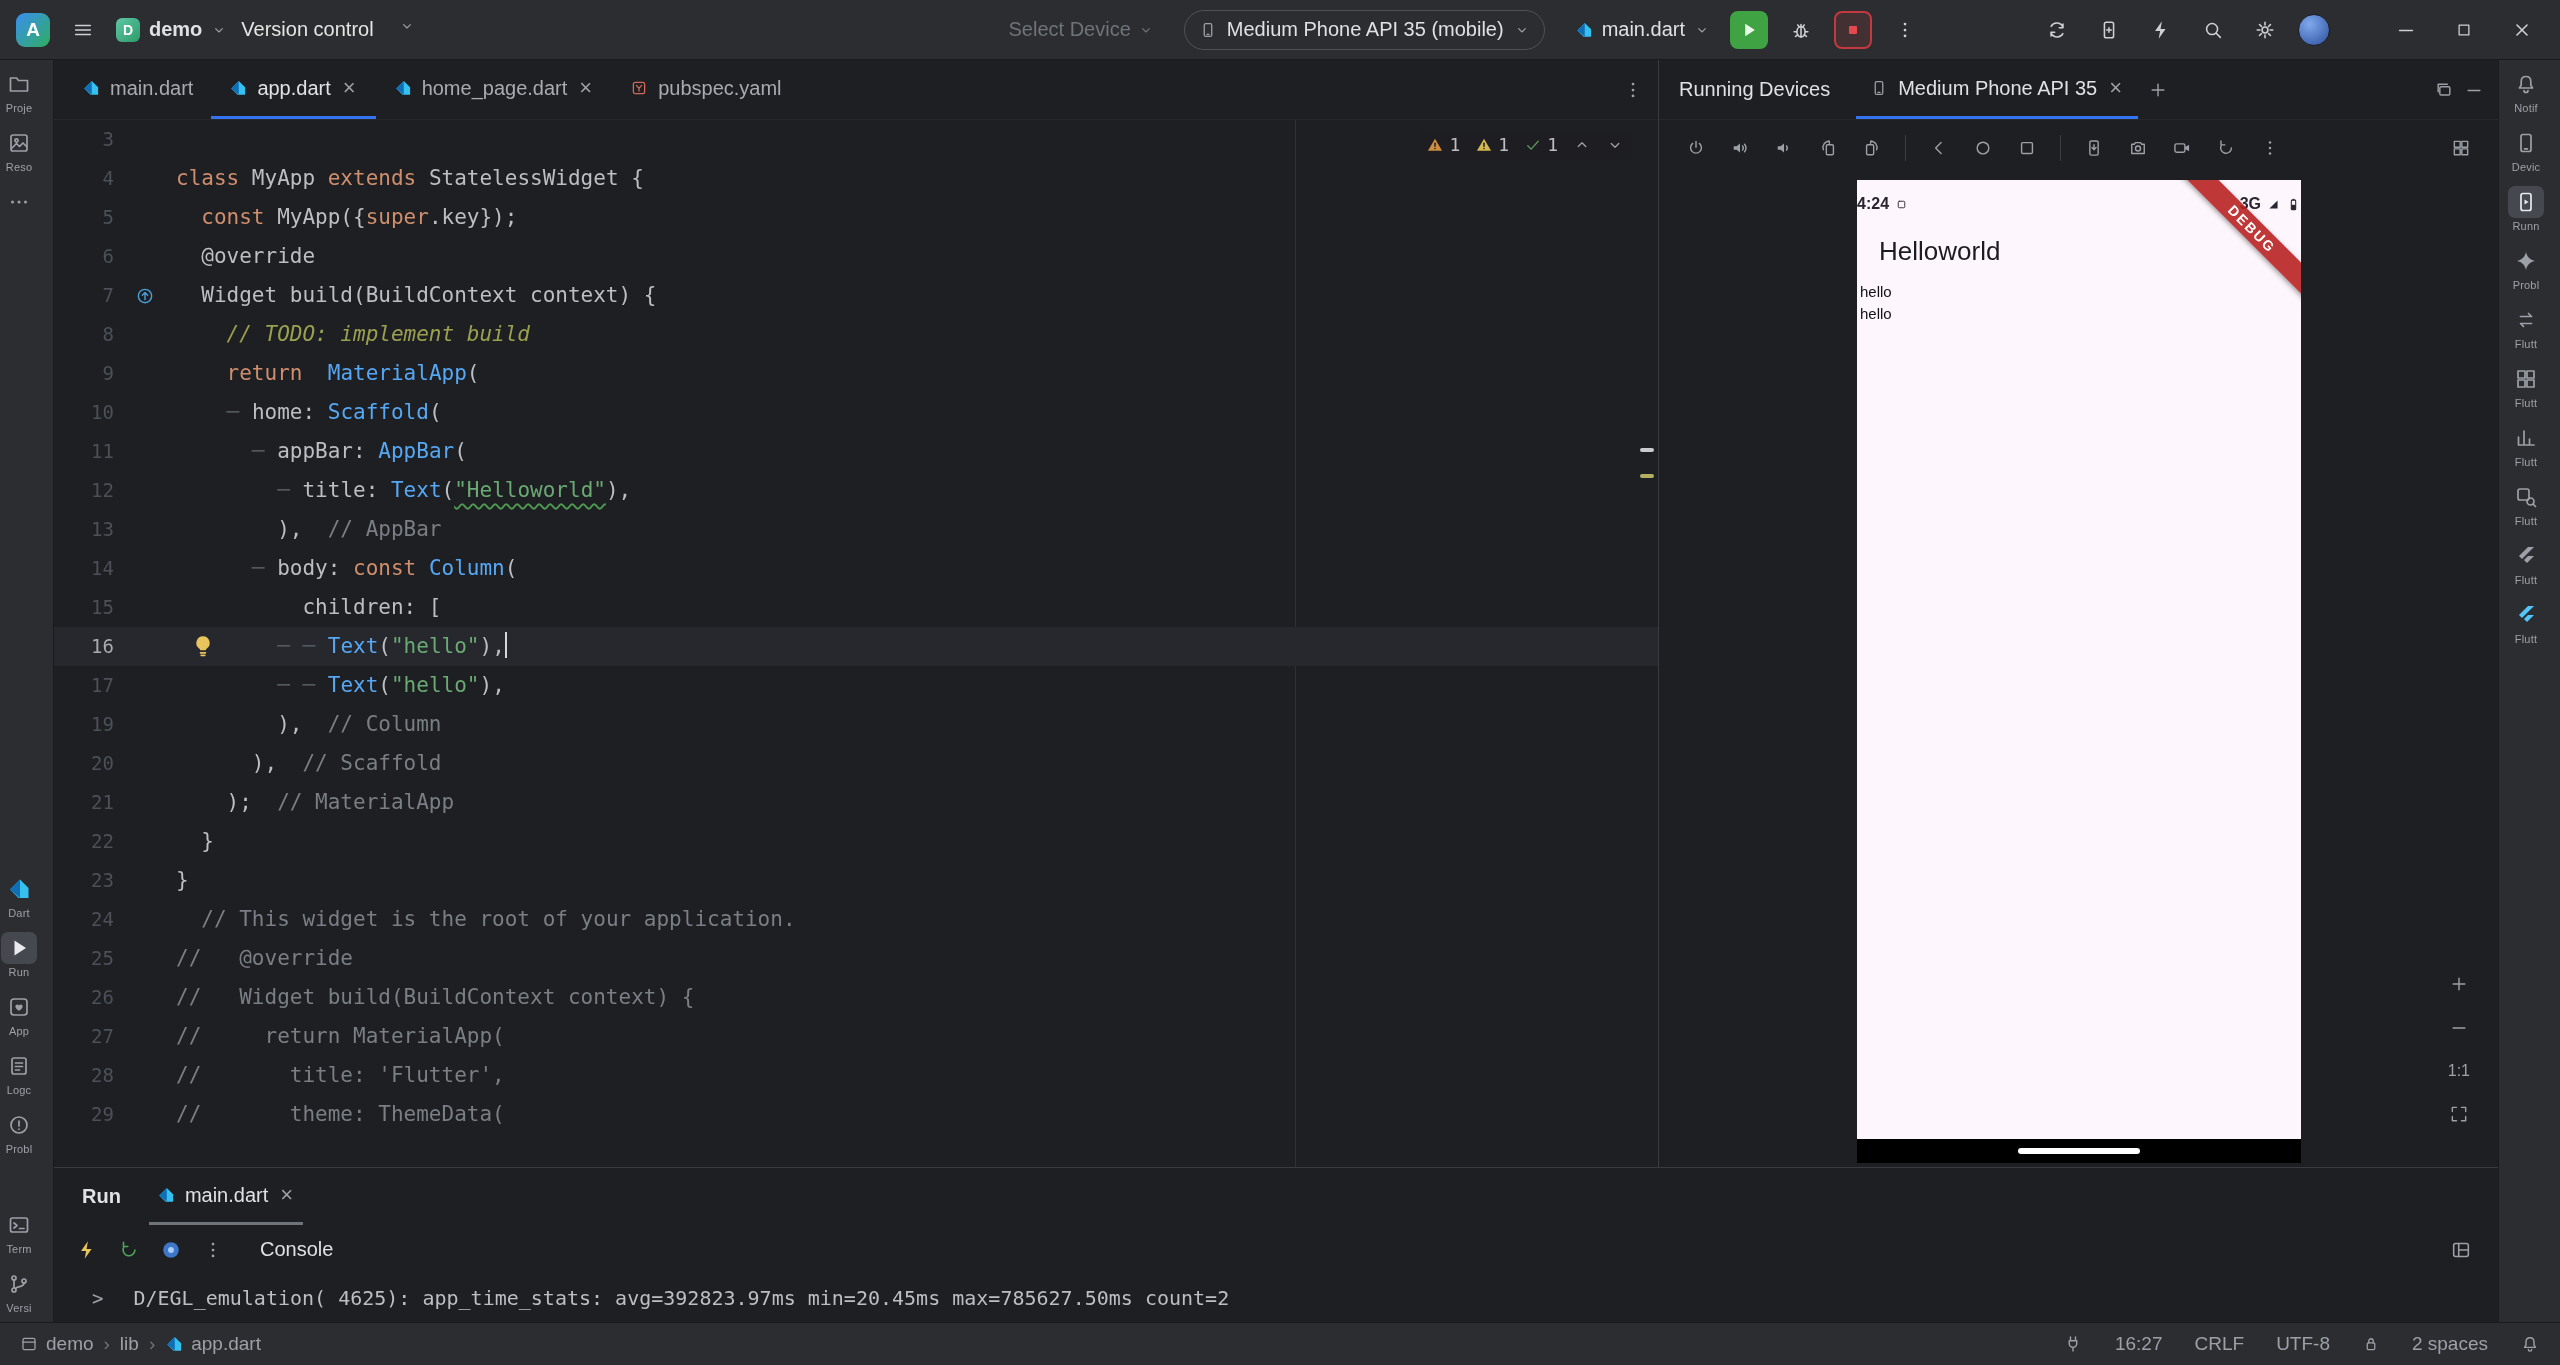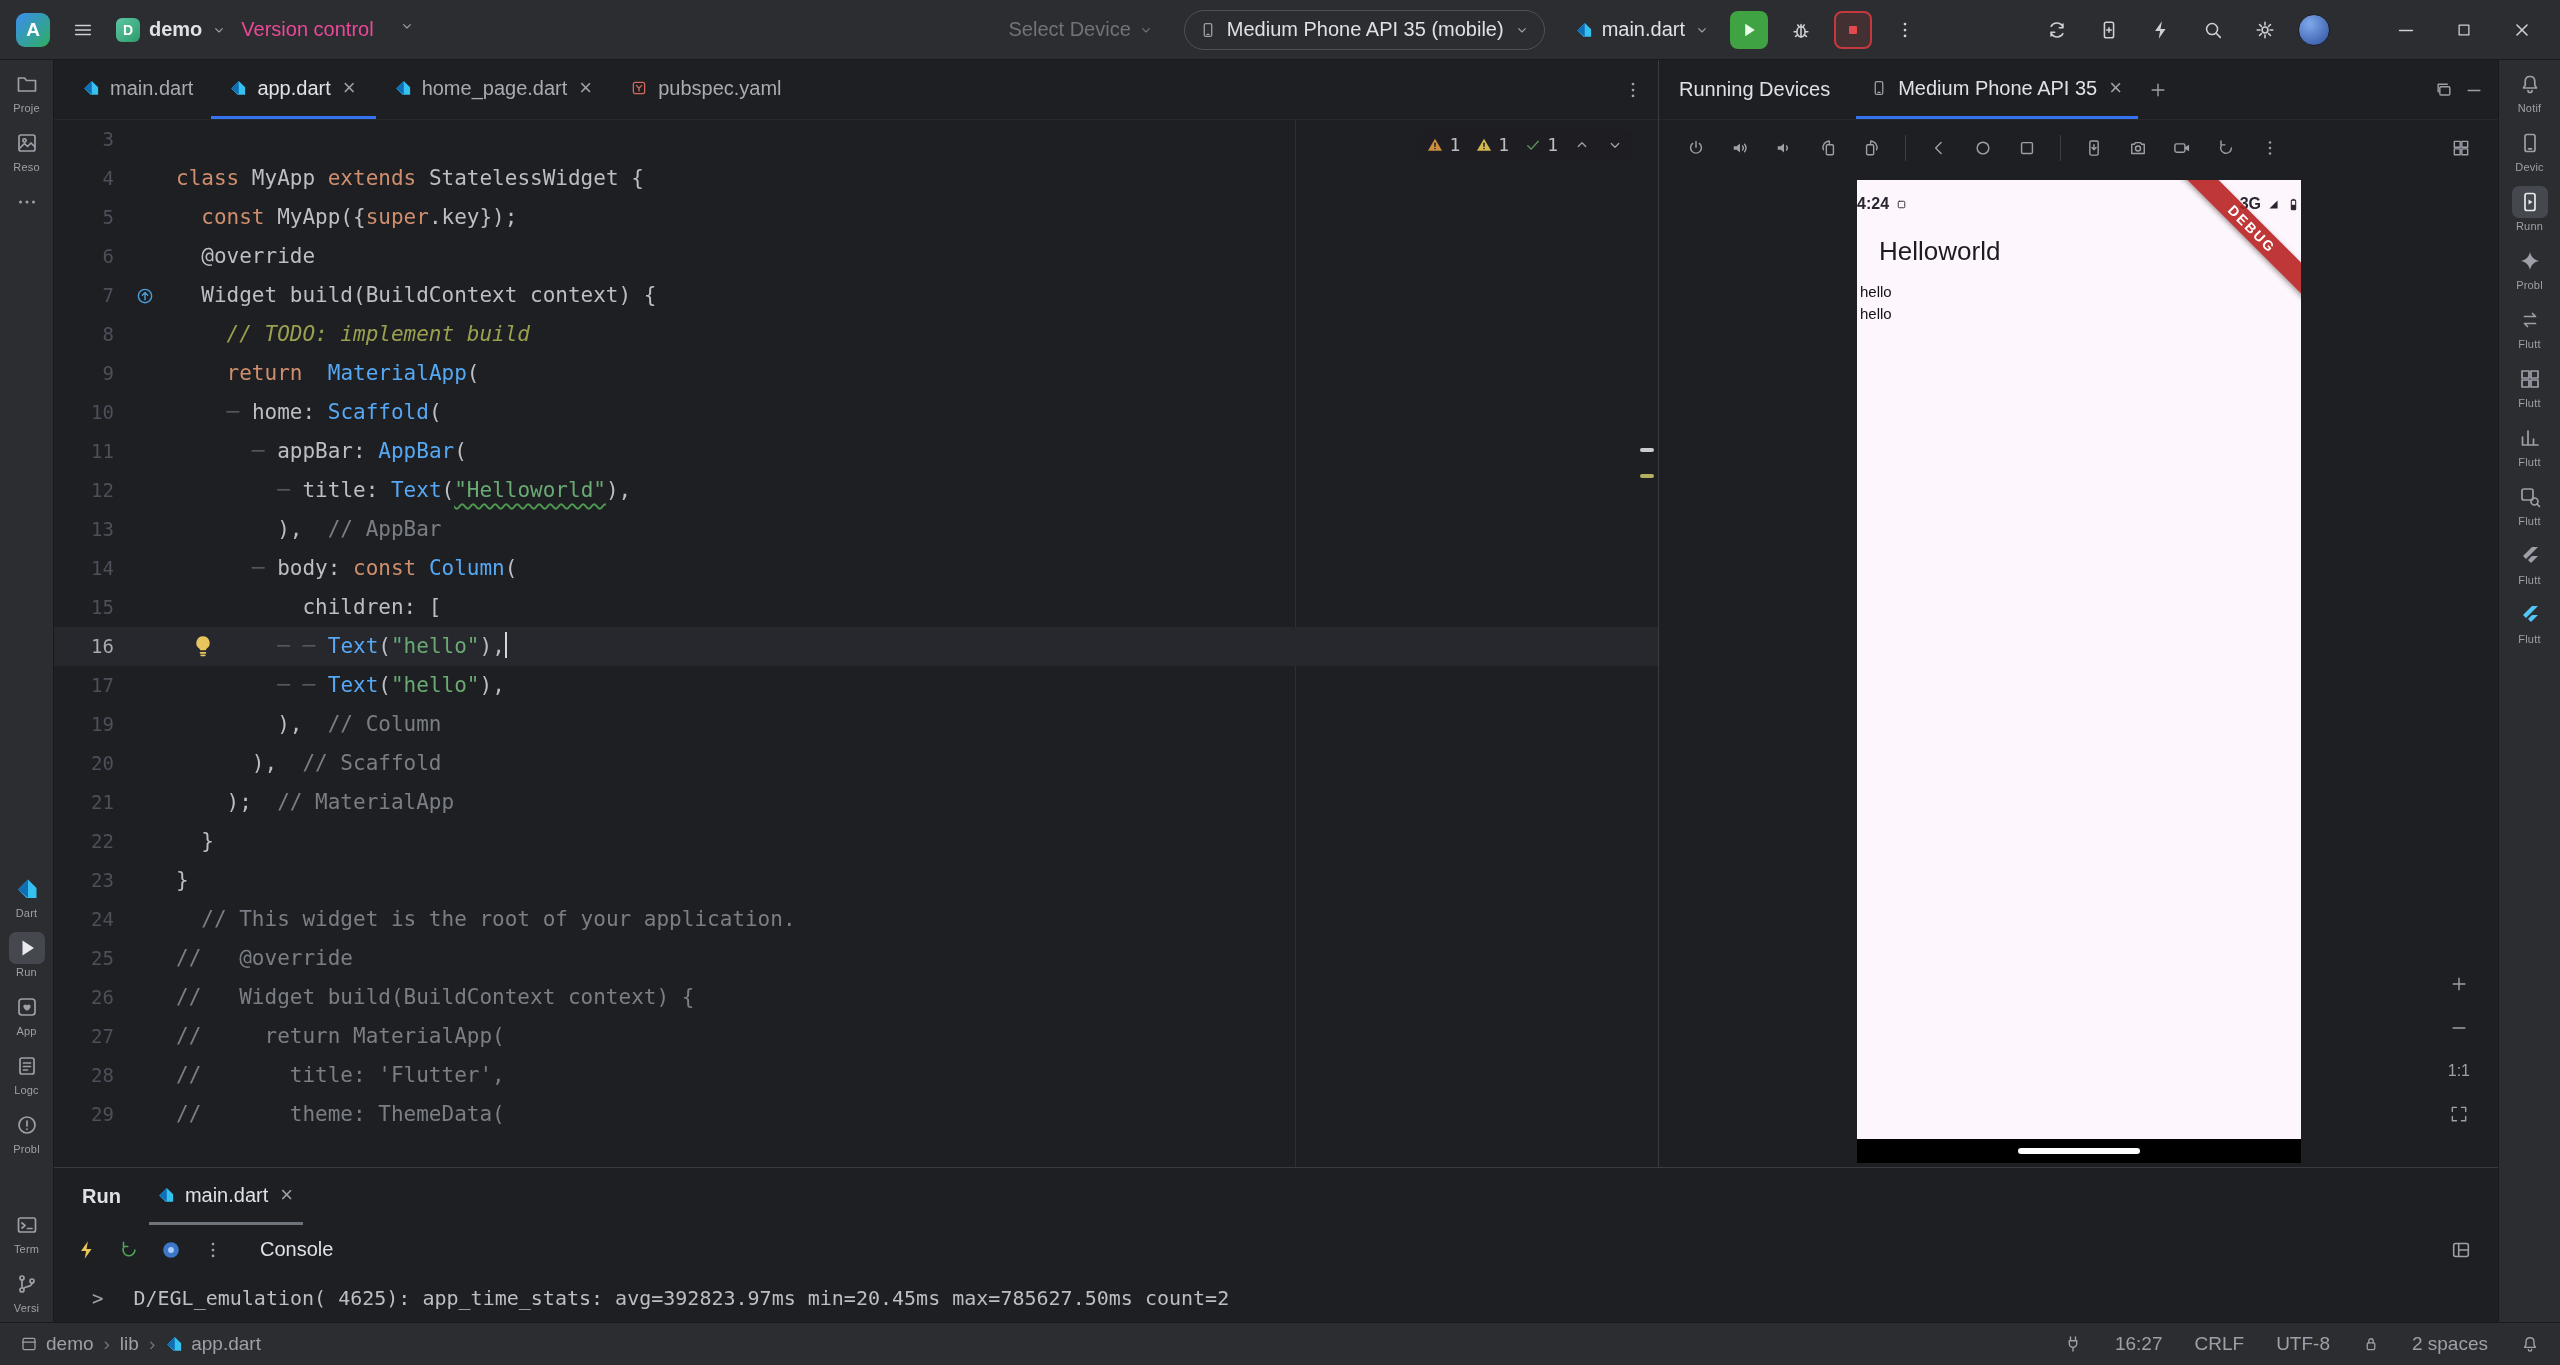--- a/index.html
+++ b/index.html
@@ -13,34 +13,34 @@
   .i18{width:18px;height:18px}.i20{width:20px;height:20px}.i24{width:24px;height:24px}
   .dim{color:#9da0a8}.dimmer{color:#6f737a}
   .yellow{color:#e8c45c}.green{color:#4fa55a}
 
   
   .titlebar{height:60px;flex:0 0 auto;background:#2b2d30;border-bottom:1px solid #191a1c;display:flex;align-items:center;gap:14px;padding:0 16px}
   .logo{width:34px;height:34px;border-radius:9px;background:linear-gradient(135deg,#3a8ef0,#2fae60);display:flex;align-items:center;justify-content:center;color:#fff;font-weight:bold;font-size:19px}
   .tbic{color:#ced0d6;width:38px;height:38px;border-radius:7px;display:inline-flex;align-items:center;justify-content:center}
   .proj{display:flex;align-items:center;gap:9px;font-weight:700;color:#dfe1e5}
   .proj-avatar{width:24px;height:24px;border-radius:6px;background:linear-gradient(135deg,#5ec7a5,#2d9b6a);color:#fff;font-size:14px;font-weight:700;display:flex;align-items:center;justify-content:center}
-  .vcs{display:flex;align-items:flex-start;gap:25px;color:#ec4899}
+  .vcs{display:flex;align-items:flex-start;gap:25px;color:#e5e5e5}
   .tb-flex{flex:1}
   .select-device{display:flex;align-items:center;gap:7px;color:#6f737a}
   .device-combo{height:40px;border:1px solid #4e5157;border-radius:20px;display:flex;align-items:center;gap:10px;padding:0 14px;color:#dfe1e5;margin:0 16px}
   .runconfig{display:flex;align-items:center;gap:9px;color:#dfe1e5;margin-right:6px}
   .run-btn{width:38px;height:38px;border:none;border-radius:8px;background:#3fa344;display:flex;align-items:center;justify-content:center;color:#eaffea;cursor:pointer}
   .stop-btn{width:38px;height:38px;border-radius:8px;border:2px solid #c4393e;background:rgba(229,72,77,.13);display:flex;align-items:center;justify-content:center;color:#e5484d;cursor:pointer}
   .tb-gap{width:86px}.tb-gap2{width:26px}
   .avatar{width:32px;height:32px;border-radius:50%;background:radial-gradient(circle at 35% 30%,#7fa9ec,#2c4f9e);border:1px solid #1e1f22}
   .winbtn{width:44px;height:40px;display:flex;align-items:center;justify-content:center;color:#ced0d6}
 
   
   .mainrow{flex:1;display:flex;min-height:0}
-  .stripe{width:54px;flex:0 0 auto;background:#2b2d30;display:flex;flex-direction:column;align-items:center;padding:8px 16px;gap:13px}
+  .stripe{width:54px;flex:0 0 auto;background:#2b2d30;display:flex;flex-direction:column;align-items:flex-end;padding:8px 16px;gap:13px}
   .stripe.left{border-right:1px solid #191a1c}
   .stripe.right{width:62px;border-left:1px solid #191a1c}
   .sitem{display:flex;flex-direction:column;align-items:center;gap:2px;color:#9da0a8;cursor:pointer}
   .sitem .ibox{width:36px;height:32px;border-radius:7px;display:flex;align-items:center;justify-content:center}
   .sitem.active .ibox{background:#45484e;color:#e8eaed}
   .slabel{font-size:11px;color:#9da0a8;letter-spacing:.2px}
   .ssp{height:28px}
   .pushdown{margin-top:auto}
 
   .work{flex:1;display:flex;flex-direction:column;min-width:0}

